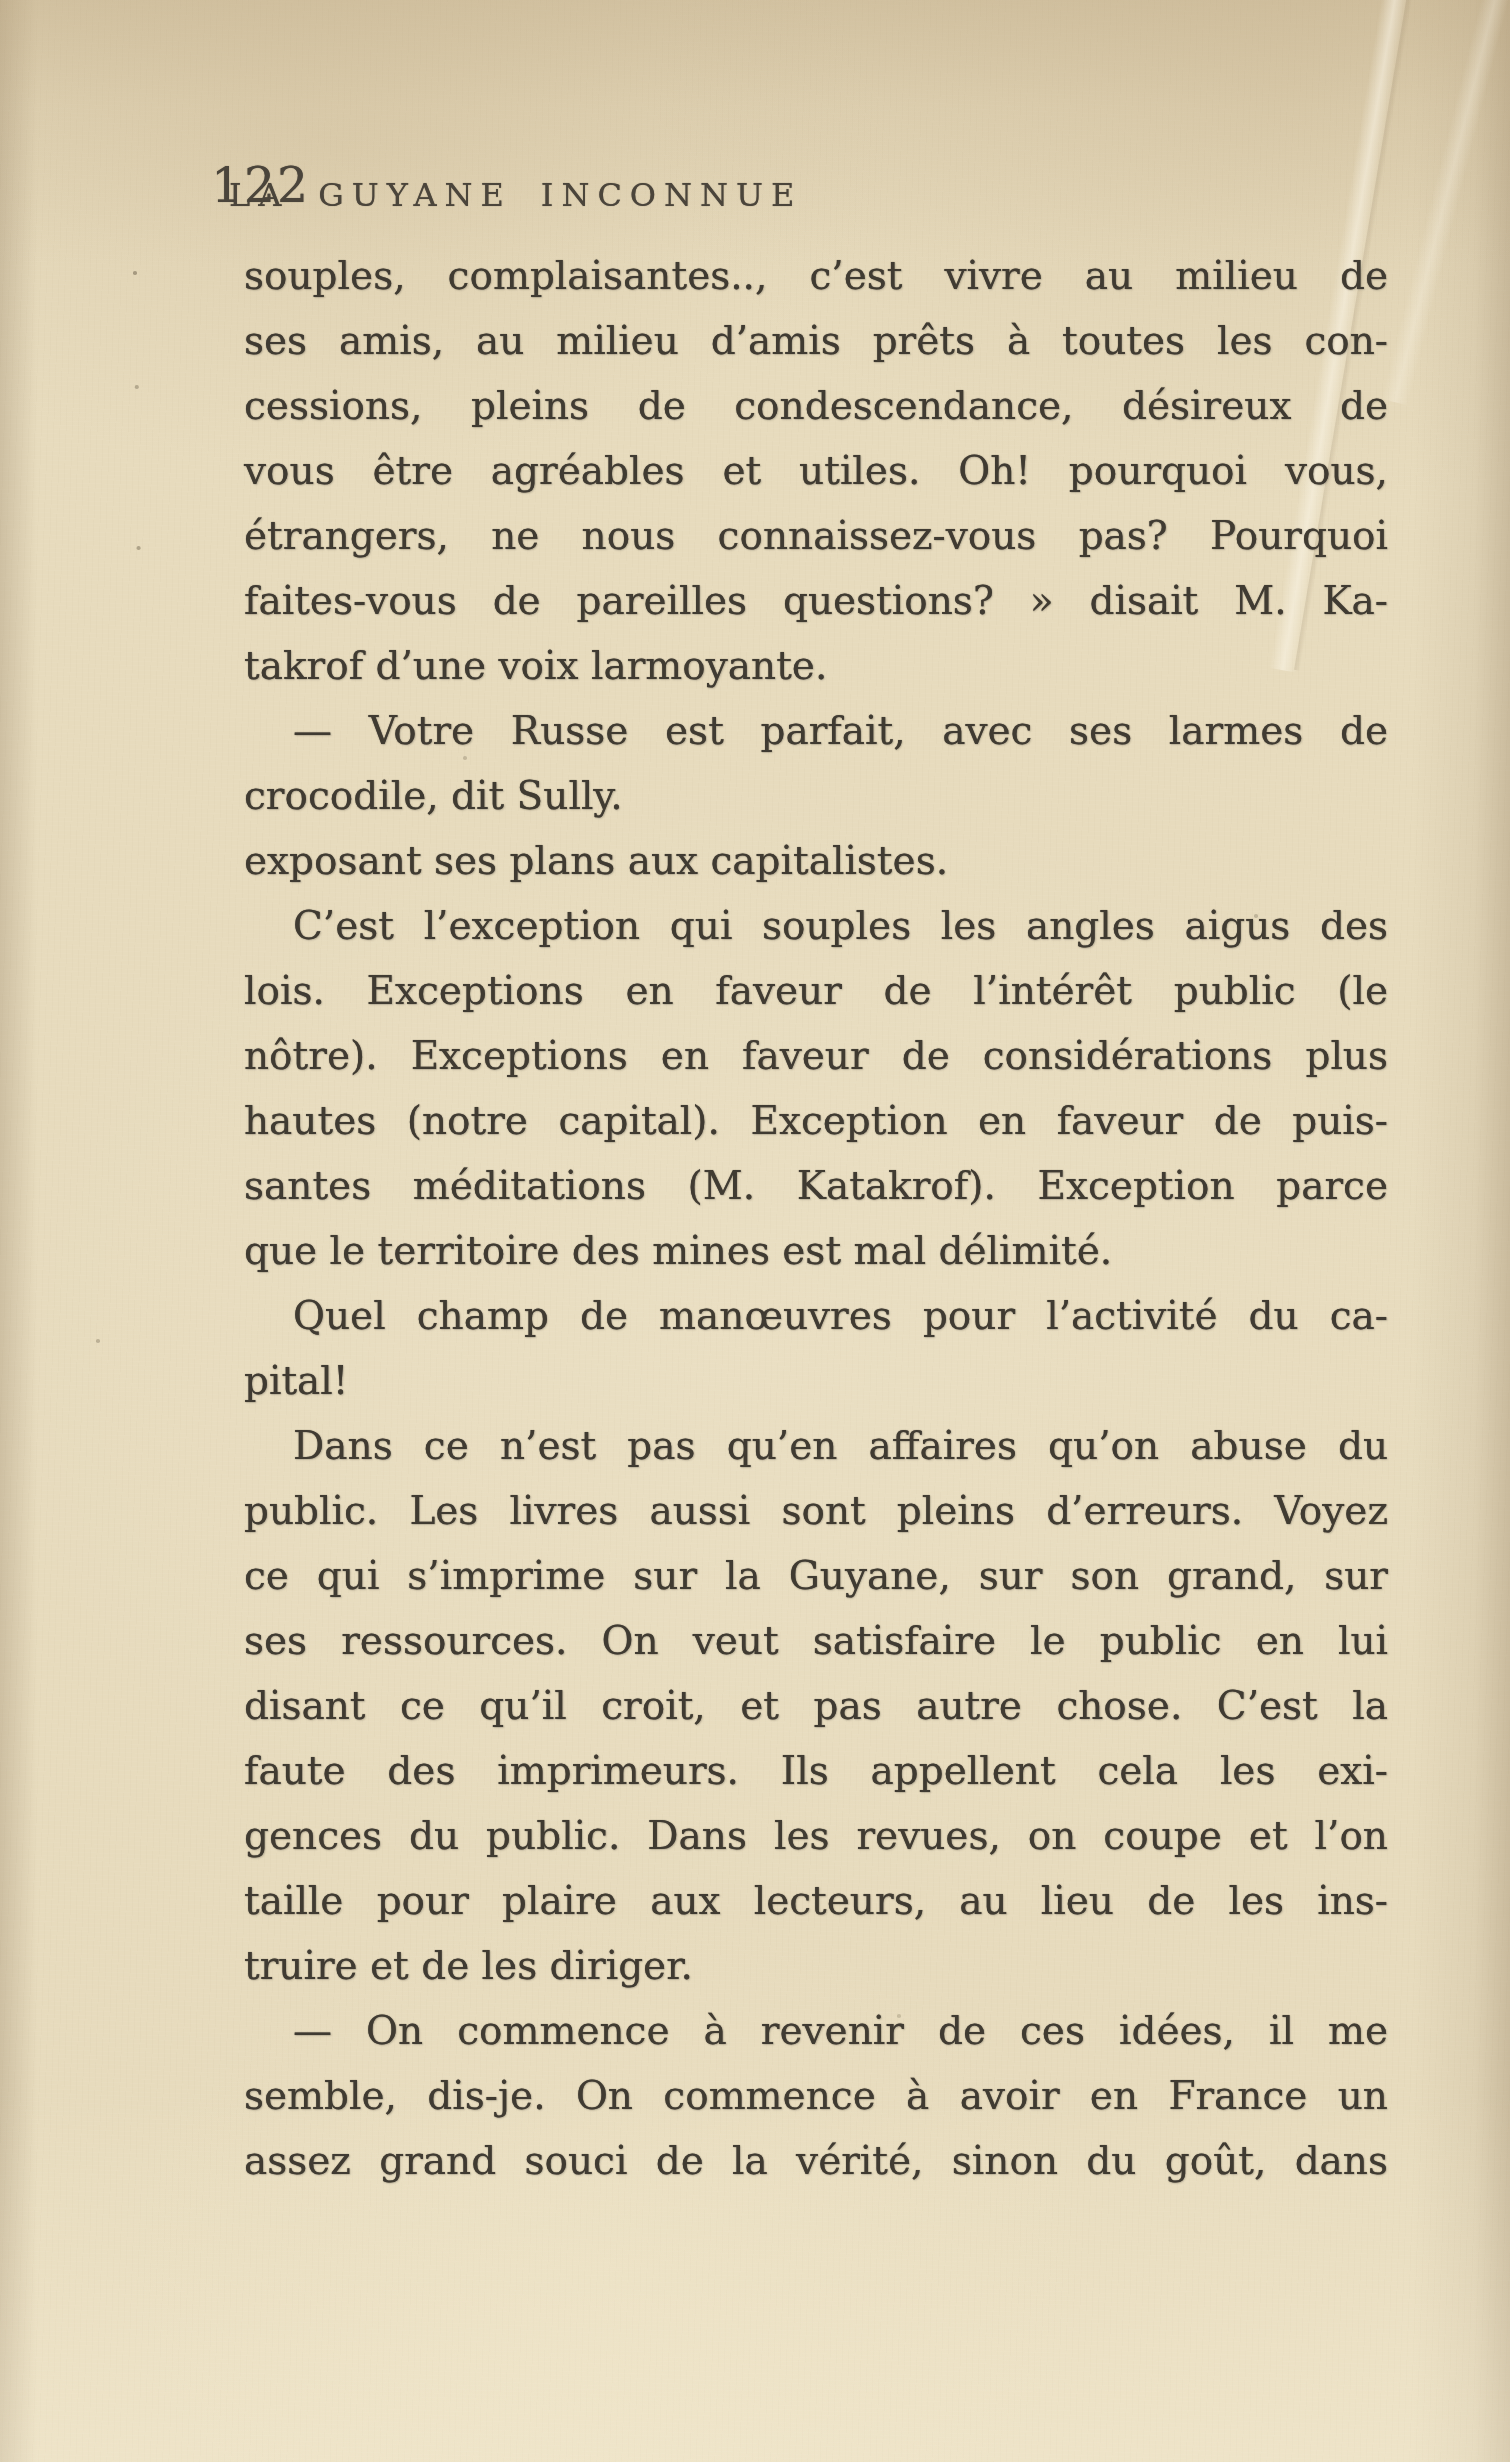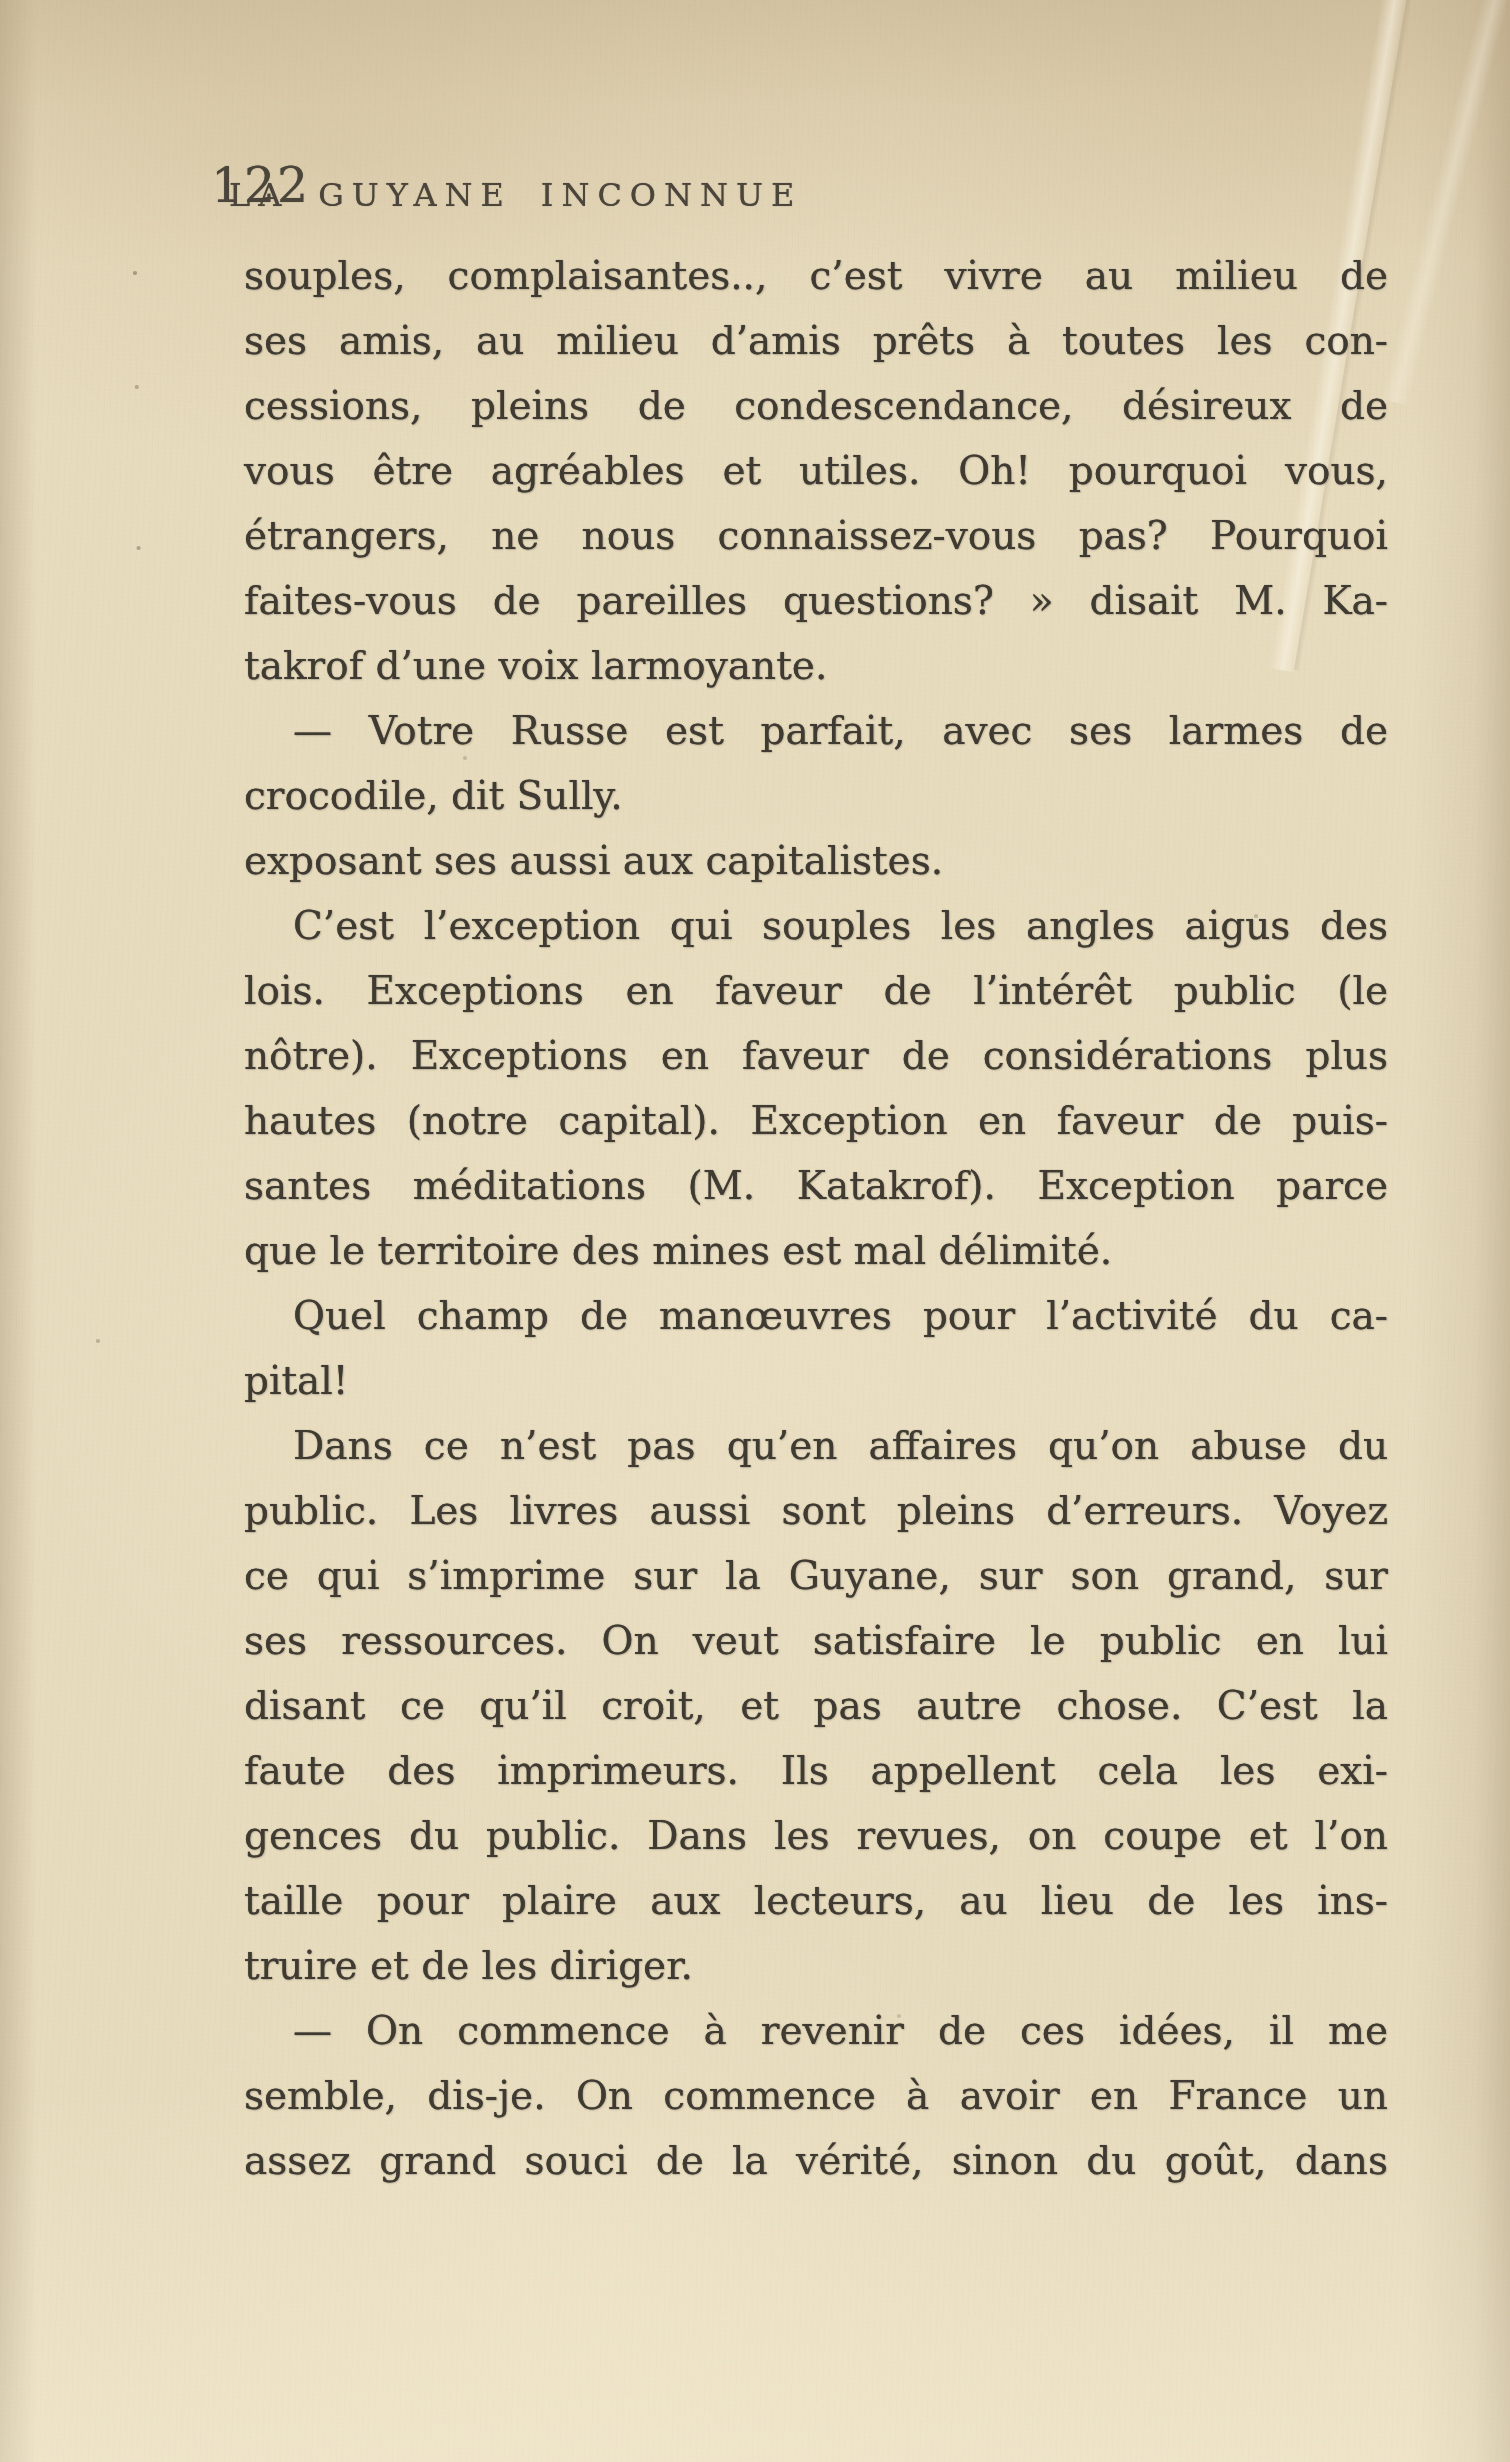--- a/index.html
+++ b/index.html
@@ -138,21 +138,21 @@
   <div class="body-text">
     <div class="line">souples, complaisantes.., c’est vivre au milieu de</div>
     <div class="line">ses amis, au milieu d’amis prêts à toutes les con-</div>
     <div class="line">cessions, pleins de condescendance, désireux de</div>
     <div class="line">vous être agréables et utiles. Oh! pourquoi vous,</div>
     <div class="line">étrangers, ne nous connaissez-vous pas? Pourquoi</div>
     <div class="line">faites-vous de pareilles questions? » disait M. Ka-</div>
     <div class="line last">takrof d’une voix larmoyante.</div>
     <div class="line indent">— Votre Russe est parfait, avec ses larmes de</div>
     <div class="line last">crocodile, dit Sully.</div>
-    <div class="line last">exposant ses aussi aux capitalistes.</div>
+    <div class="line last">exposant ses plans aux capitalistes.</div>
     <div class="line indent">C’est l’exception qui souples les angles aigus des</div>
     <div class="line">lois. Exceptions en faveur de l’intérêt public (le</div>
     <div class="line">nôtre). Exceptions en faveur de considérations plus</div>
     <div class="line">hautes (notre capital). Exception en faveur de puis-</div>
     <div class="line">santes méditations (M. Katakrof). Exception parce</div>
     <div class="line last">que le territoire des mines est mal délimité.</div>
     <div class="line indent">Quel champ de manœuvres pour l’activité du ca-</div>
     <div class="line last">pital!</div>
     <div class="line indent">Dans ce n’est pas qu’en affaires qu’on abuse du</div>
     <div class="line">public. Les livres aussi sont pleins d’erreurs. Voyez</div>

